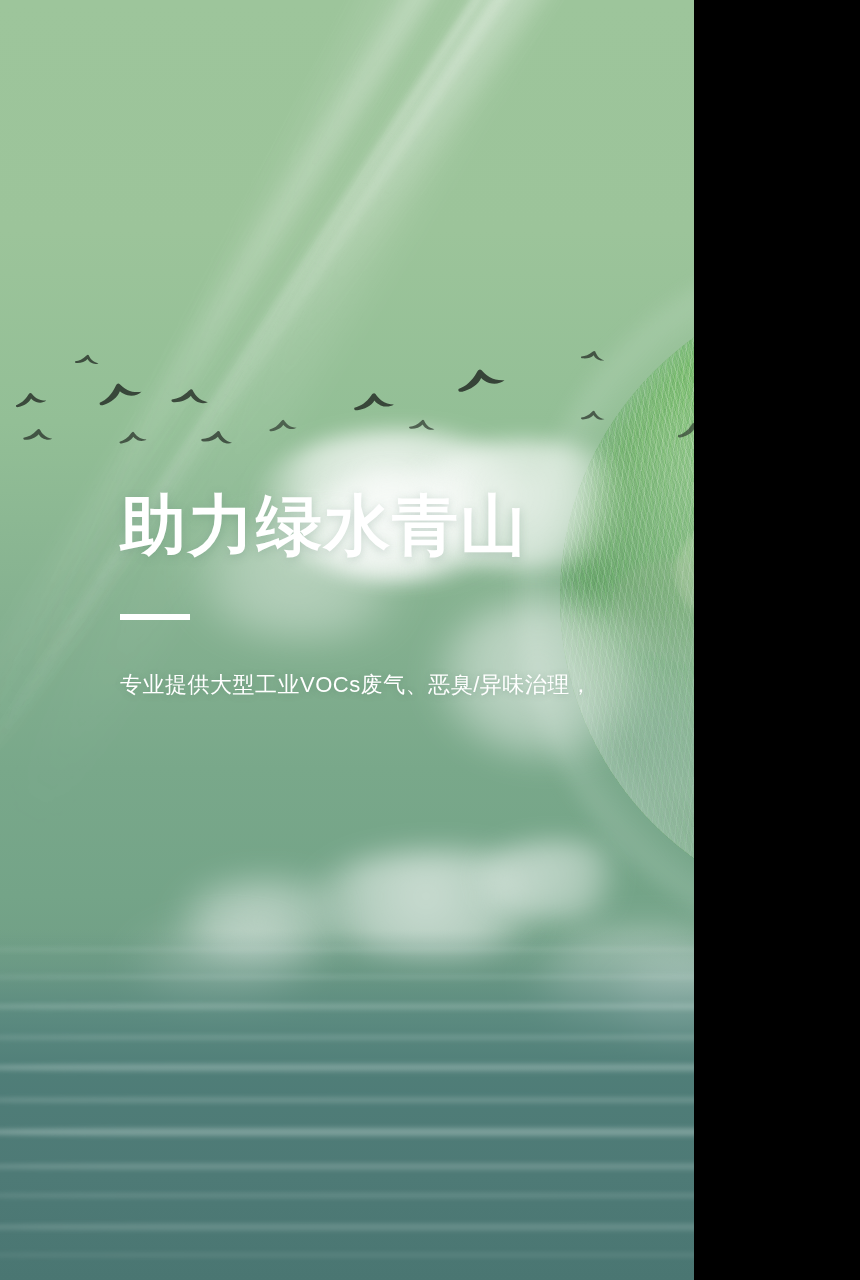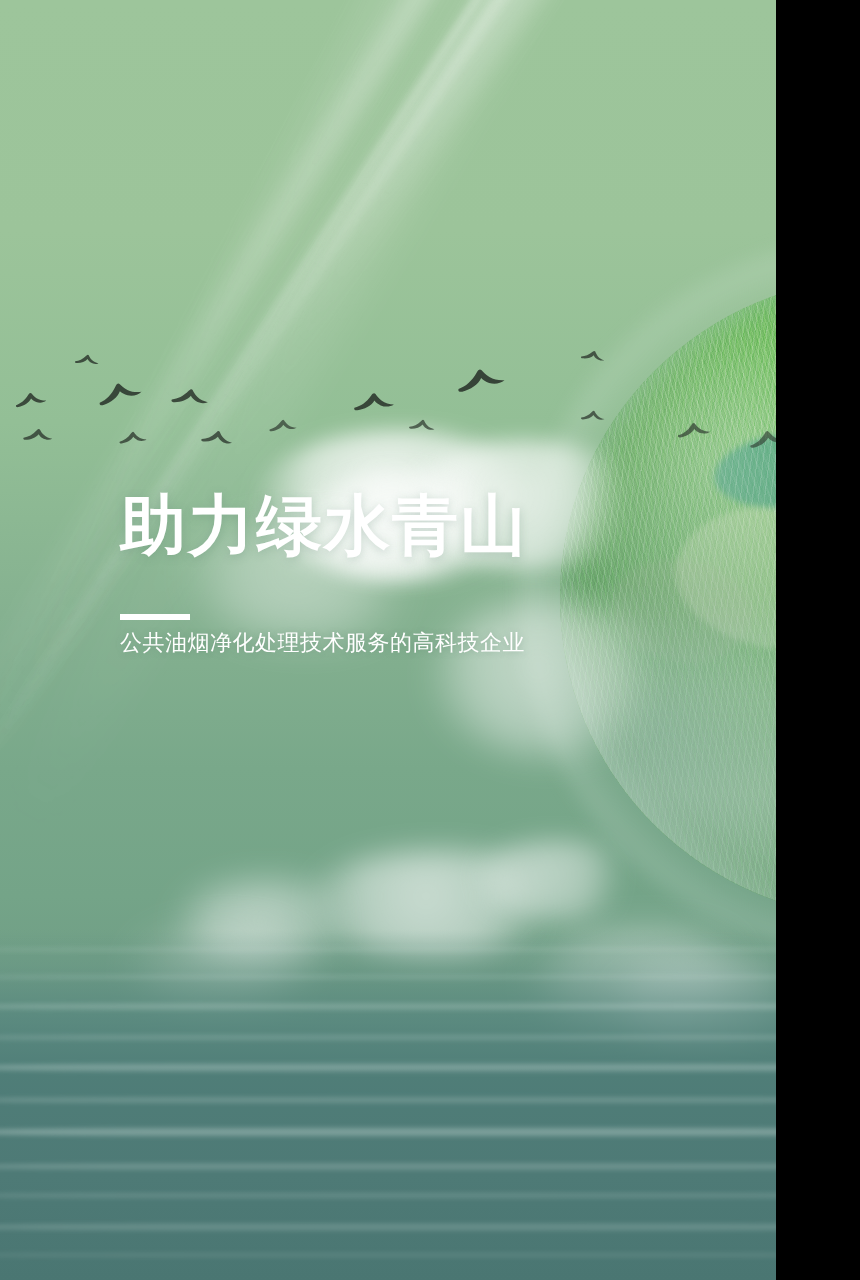--- a/index.html
+++ b/index.html
@@ -2,21 +2,21 @@
 <html><head>
 <meta charset="utf-8">
 <style>
   html, body {
     margin: 0;
     padding: 0;
     background: #000;
   }
   #poster {
     position: relative;
-    width: 776px;
+    width: 694px;
     height: 1280px;
     overflow: hidden;
     font-family: "Liberation Sans", "DejaVu Sans", sans-serif;
     background: #9cc49a;
   }
 
   
   .sky {
     position: absolute;
     inset: 0;
@@ -336,16 +336,16 @@
         <div class="wave" style="top: 232px; height: 9px; opacity: 0.4;"></div>
         <div class="wave" style="top: 262px; height: 7px; opacity: 0.3;"></div>
         <div class="wave" style="top: 292px; height: 10px; opacity: 0.34;"></div>
         <div class="wave" style="top: 322px; height: 6px; opacity: 0.22;"></div>
       </div>
   </div>
 
   <div class="content">
     <div class="headline">助力绿水青山</div>
     <div class="divider"></div>
-    <div class="subtitle" style="margin-top:4px">公共油烟净化处理技术服务的高科技企业</div>
+    <div class="subtitle">专业提供大型工业VOCs废气、恶臭/异味治理，</div>
   </div>
 
 </div>
 
 </body></html>

